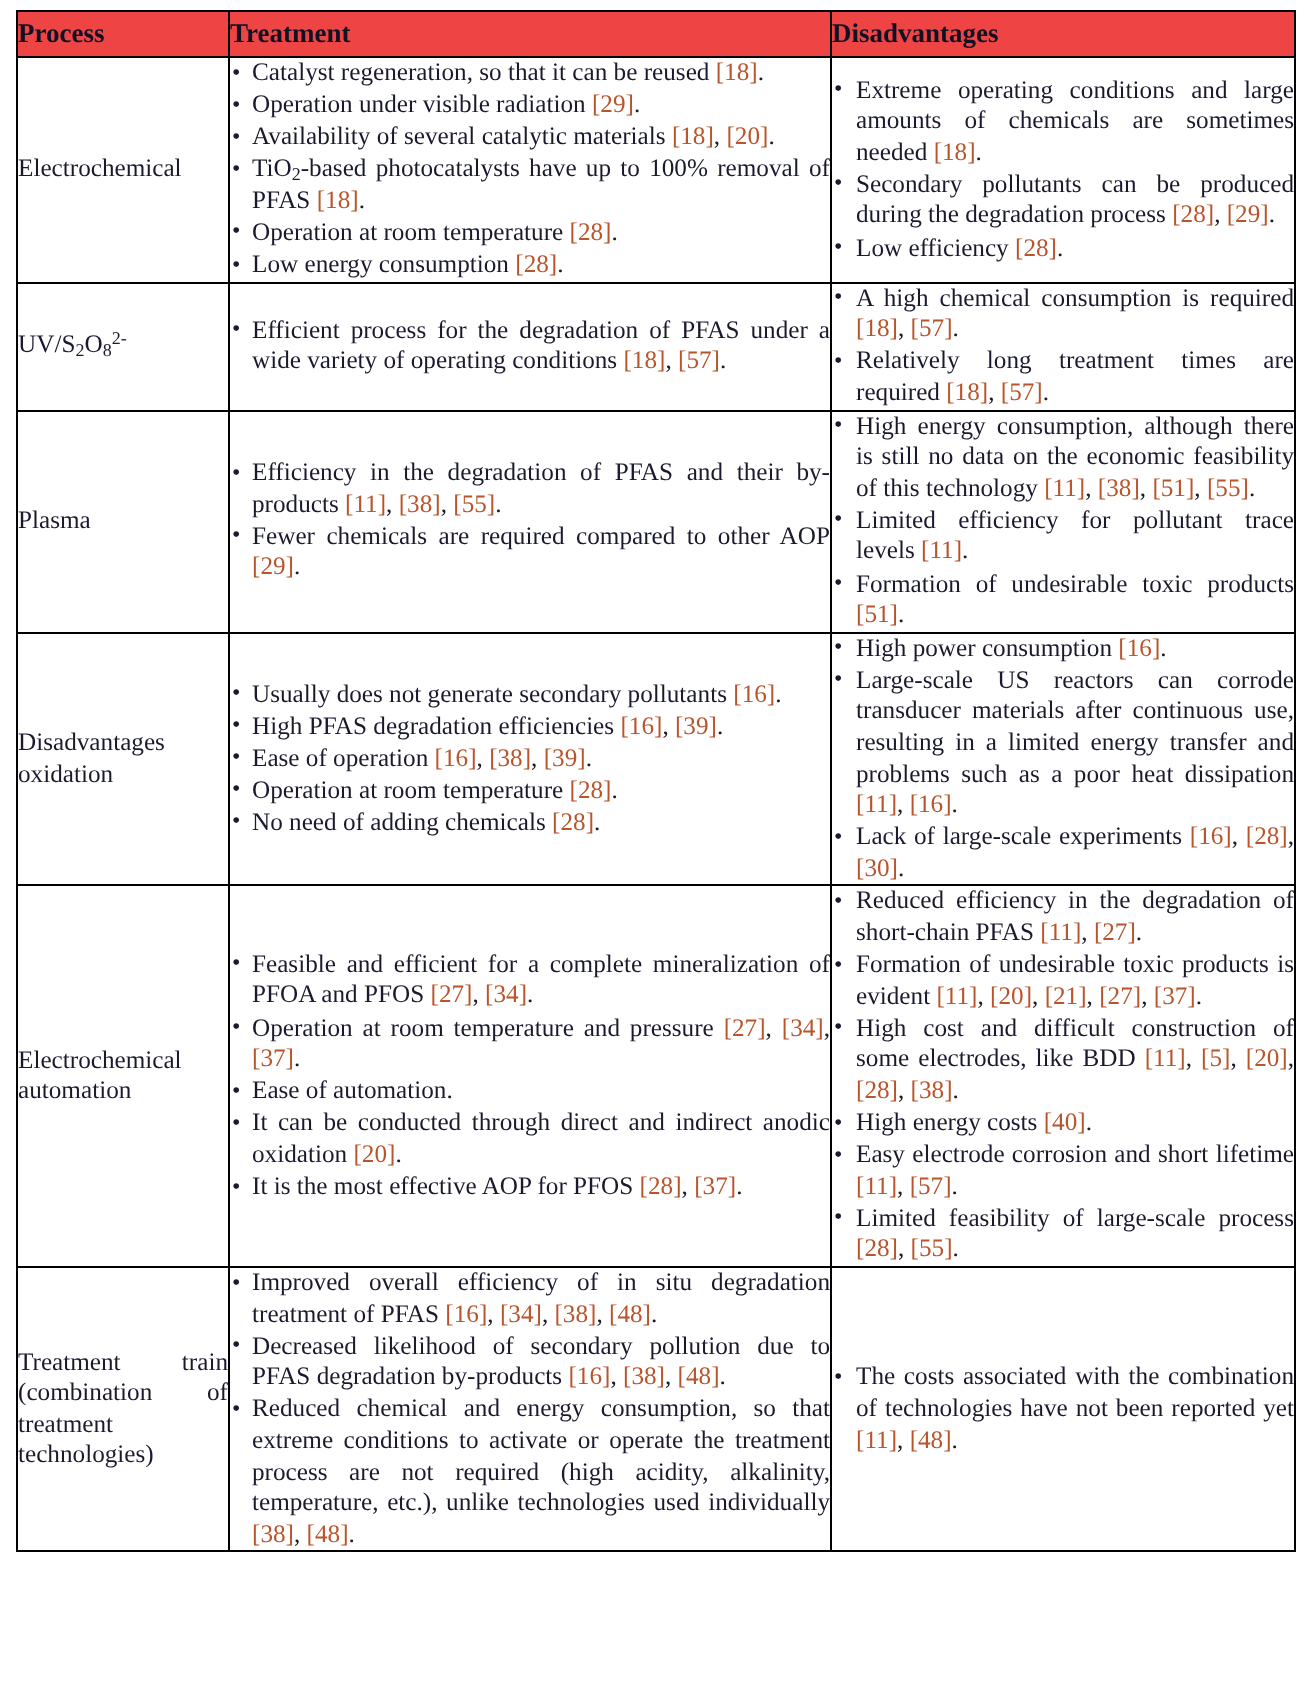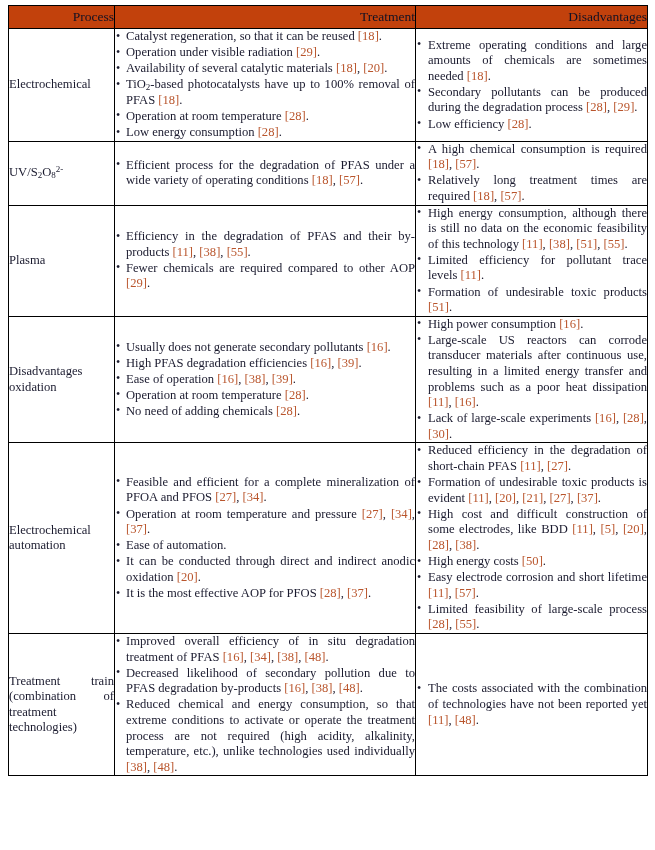--- a/index.html
+++ b/index.html
@@ -34,24 +34,24 @@
   table.aop col.c-dis      { width: 232px; }
 
   table.aop th,
   table.aop td {
     border: 1.1px solid #000;
     vertical-align: middle;
     padding: 0;
   }
 
   table.aop thead th {
-    background: #c2410c;
-    font-weight: normal;
+    background: #ef4444;
+    font-weight: bold;
     font-size: 13.5px;
-    text-align: right;
+    text-align: left;
     height: 22px;
     line-height: 20px;
     color: #111124;
   }
 
   td.process {
     text-align: left;
     font-size: 12.6px;
     line-height: 15.5px;
     padding: 0 6px 0 8px;
@@ -204,21 +204,21 @@
               <li>Ease of automation.</li>
               <li>It can be conducted through direct and indirect anodic oxidation <span class="ref">[20]</span>.</li>
               <li>It is the most effective AOP for PFOS <span class="ref">[28]</span>, <span class="ref">[37]</span>.</li>
             </ul>
           </td>
           <td class="cell dis">
             <ul class="bullets">
               <li>Reduced efficiency in the degradation of short-chain PFAS <span class="ref">[11]</span>, <span class="ref">[27]</span>.</li>
               <li>Formation of undesirable toxic products is evident <span class="ref">[11]</span>, <span class="ref">[20]</span>, <span class="ref">[21]</span>, <span class="ref">[27]</span>, <span class="ref">[37]</span>.</li>
               <li>High cost and difficult construction of some electrodes, like BDD <span class="ref">[11]</span>, <span class="ref">[5]</span>, <span class="ref">[20]</span>, <span class="ref">[28]</span>, <span class="ref">[38]</span>.</li>
-              <li>High energy costs <span class="ref">[50]</span>.</li>
+              <li>High energy costs <span class="ref">[40]</span>.</li>
               <li>Easy electrode corrosion and short lifetime <span class="ref">[11]</span>, <span class="ref">[57]</span>.</li>
               <li>Limited feasibility of large-scale process <span class="ref">[28]</span>, <span class="ref">[55]</span>.</li>
             </ul>
           </td>
         </tr>
         <tr>
           <td class="process">
             <span class="pname">Treatment train (combination of treatment technologies)</span>
           </td>
           <td class="cell adv">

